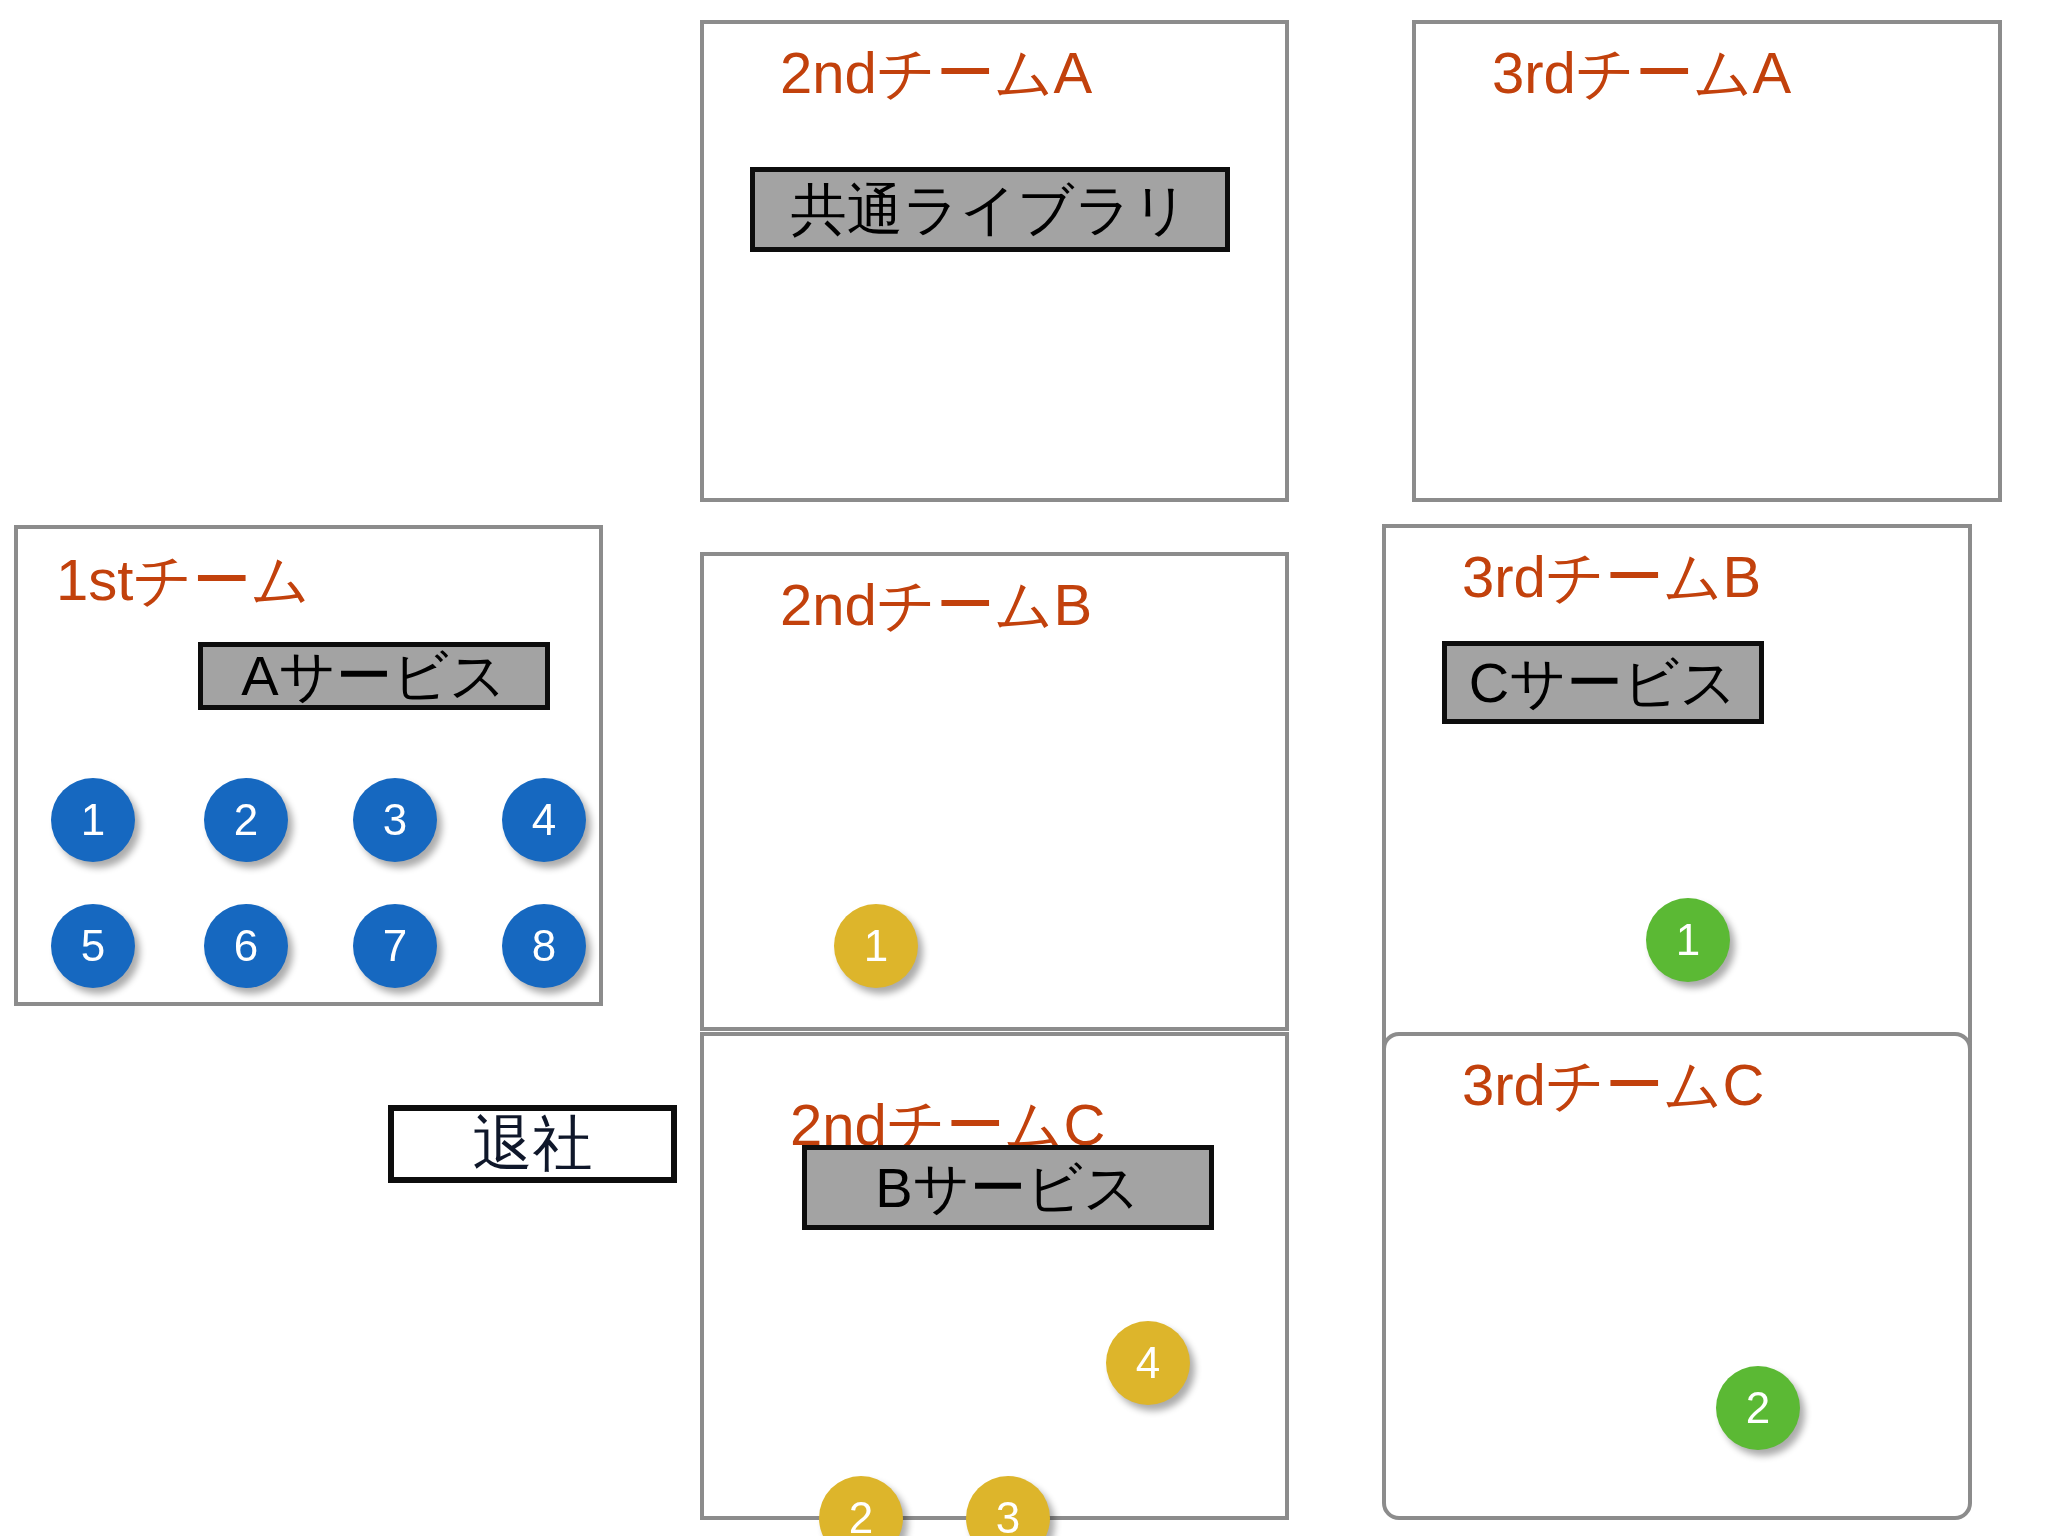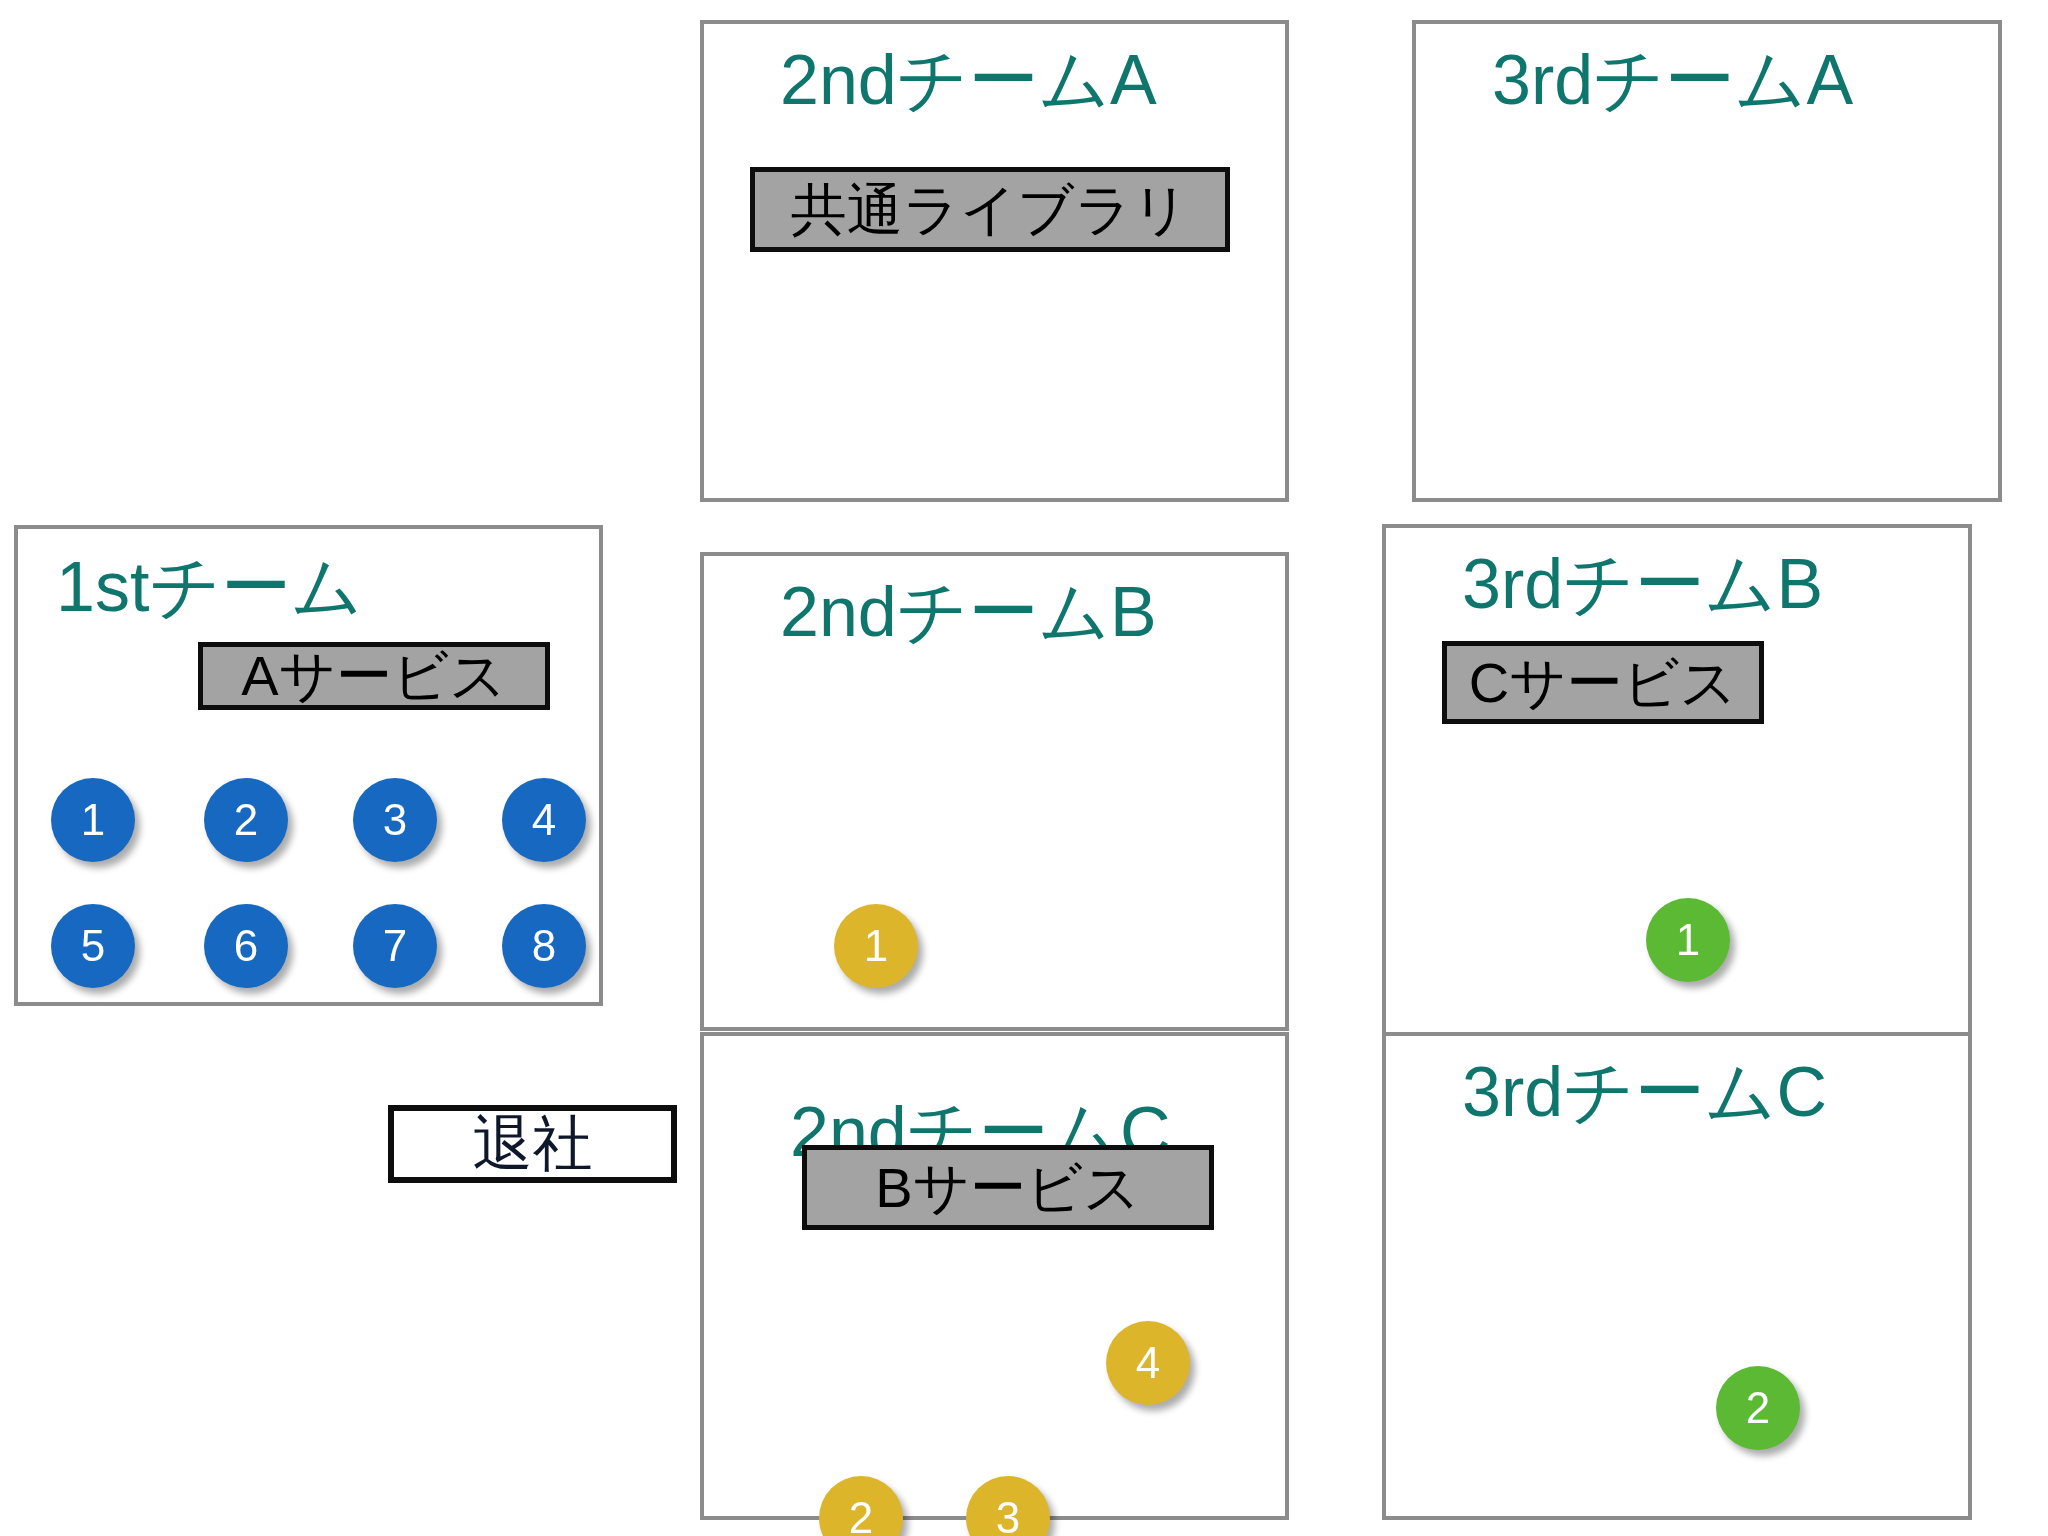--- a/index.html
+++ b/index.html
@@ -24,25 +24,25 @@
   .team-box {
     position: absolute;
     box-sizing: border-box;
     background: #ffffff;
     border: 4px solid #8c8c8c;
   }
   .team-title {
     position: absolute;
     left: 52px;
     top: 16px;
-    font-size: 70px;
+    font-size: 58px;
     line-height: 1.15;
     letter-spacing: 0px;
     white-space: nowrap;
-    color: #0f766e;
+    color: #c2410c;
   }
 
   
   .service-box {
     position: absolute;
     box-sizing: border-box;
     background: #a3a3a3;
     border: 5px solid #0d0d0d;
     display: flex;
     align-items: center;
@@ -172,20 +172,20 @@
   <div class="team-box" style="left:1382px; top:524px; width:590px; height:587px;">
     <div class="team-title" style="left:76px; top:16px;">3rdチームB</div>
     <div class="service-box" style="left:56px; top:113px; width:322px; height:83px;">
       <span class="service-label">Cサービス</span>
     </div>
     <div class="member green" style="left:260px; top:370px;">
       <span>1</span>
     </div>
   </div>
 
-  <div class="team-box" style="left:1382px; top:1032px; width:590px; height:488px;">
+  <div class="team-box" style="left:1382px; top:1032px; width:590px; height:488px;border-radius:17px;">
     <div class="team-title" style="left:76px; top:16px;">3rdチームC</div>
     <div class="member green" style="left:330px; top:330px;">
       <span>2</span>
     </div>
   </div>
 
 </div>
 
 </body></html>

